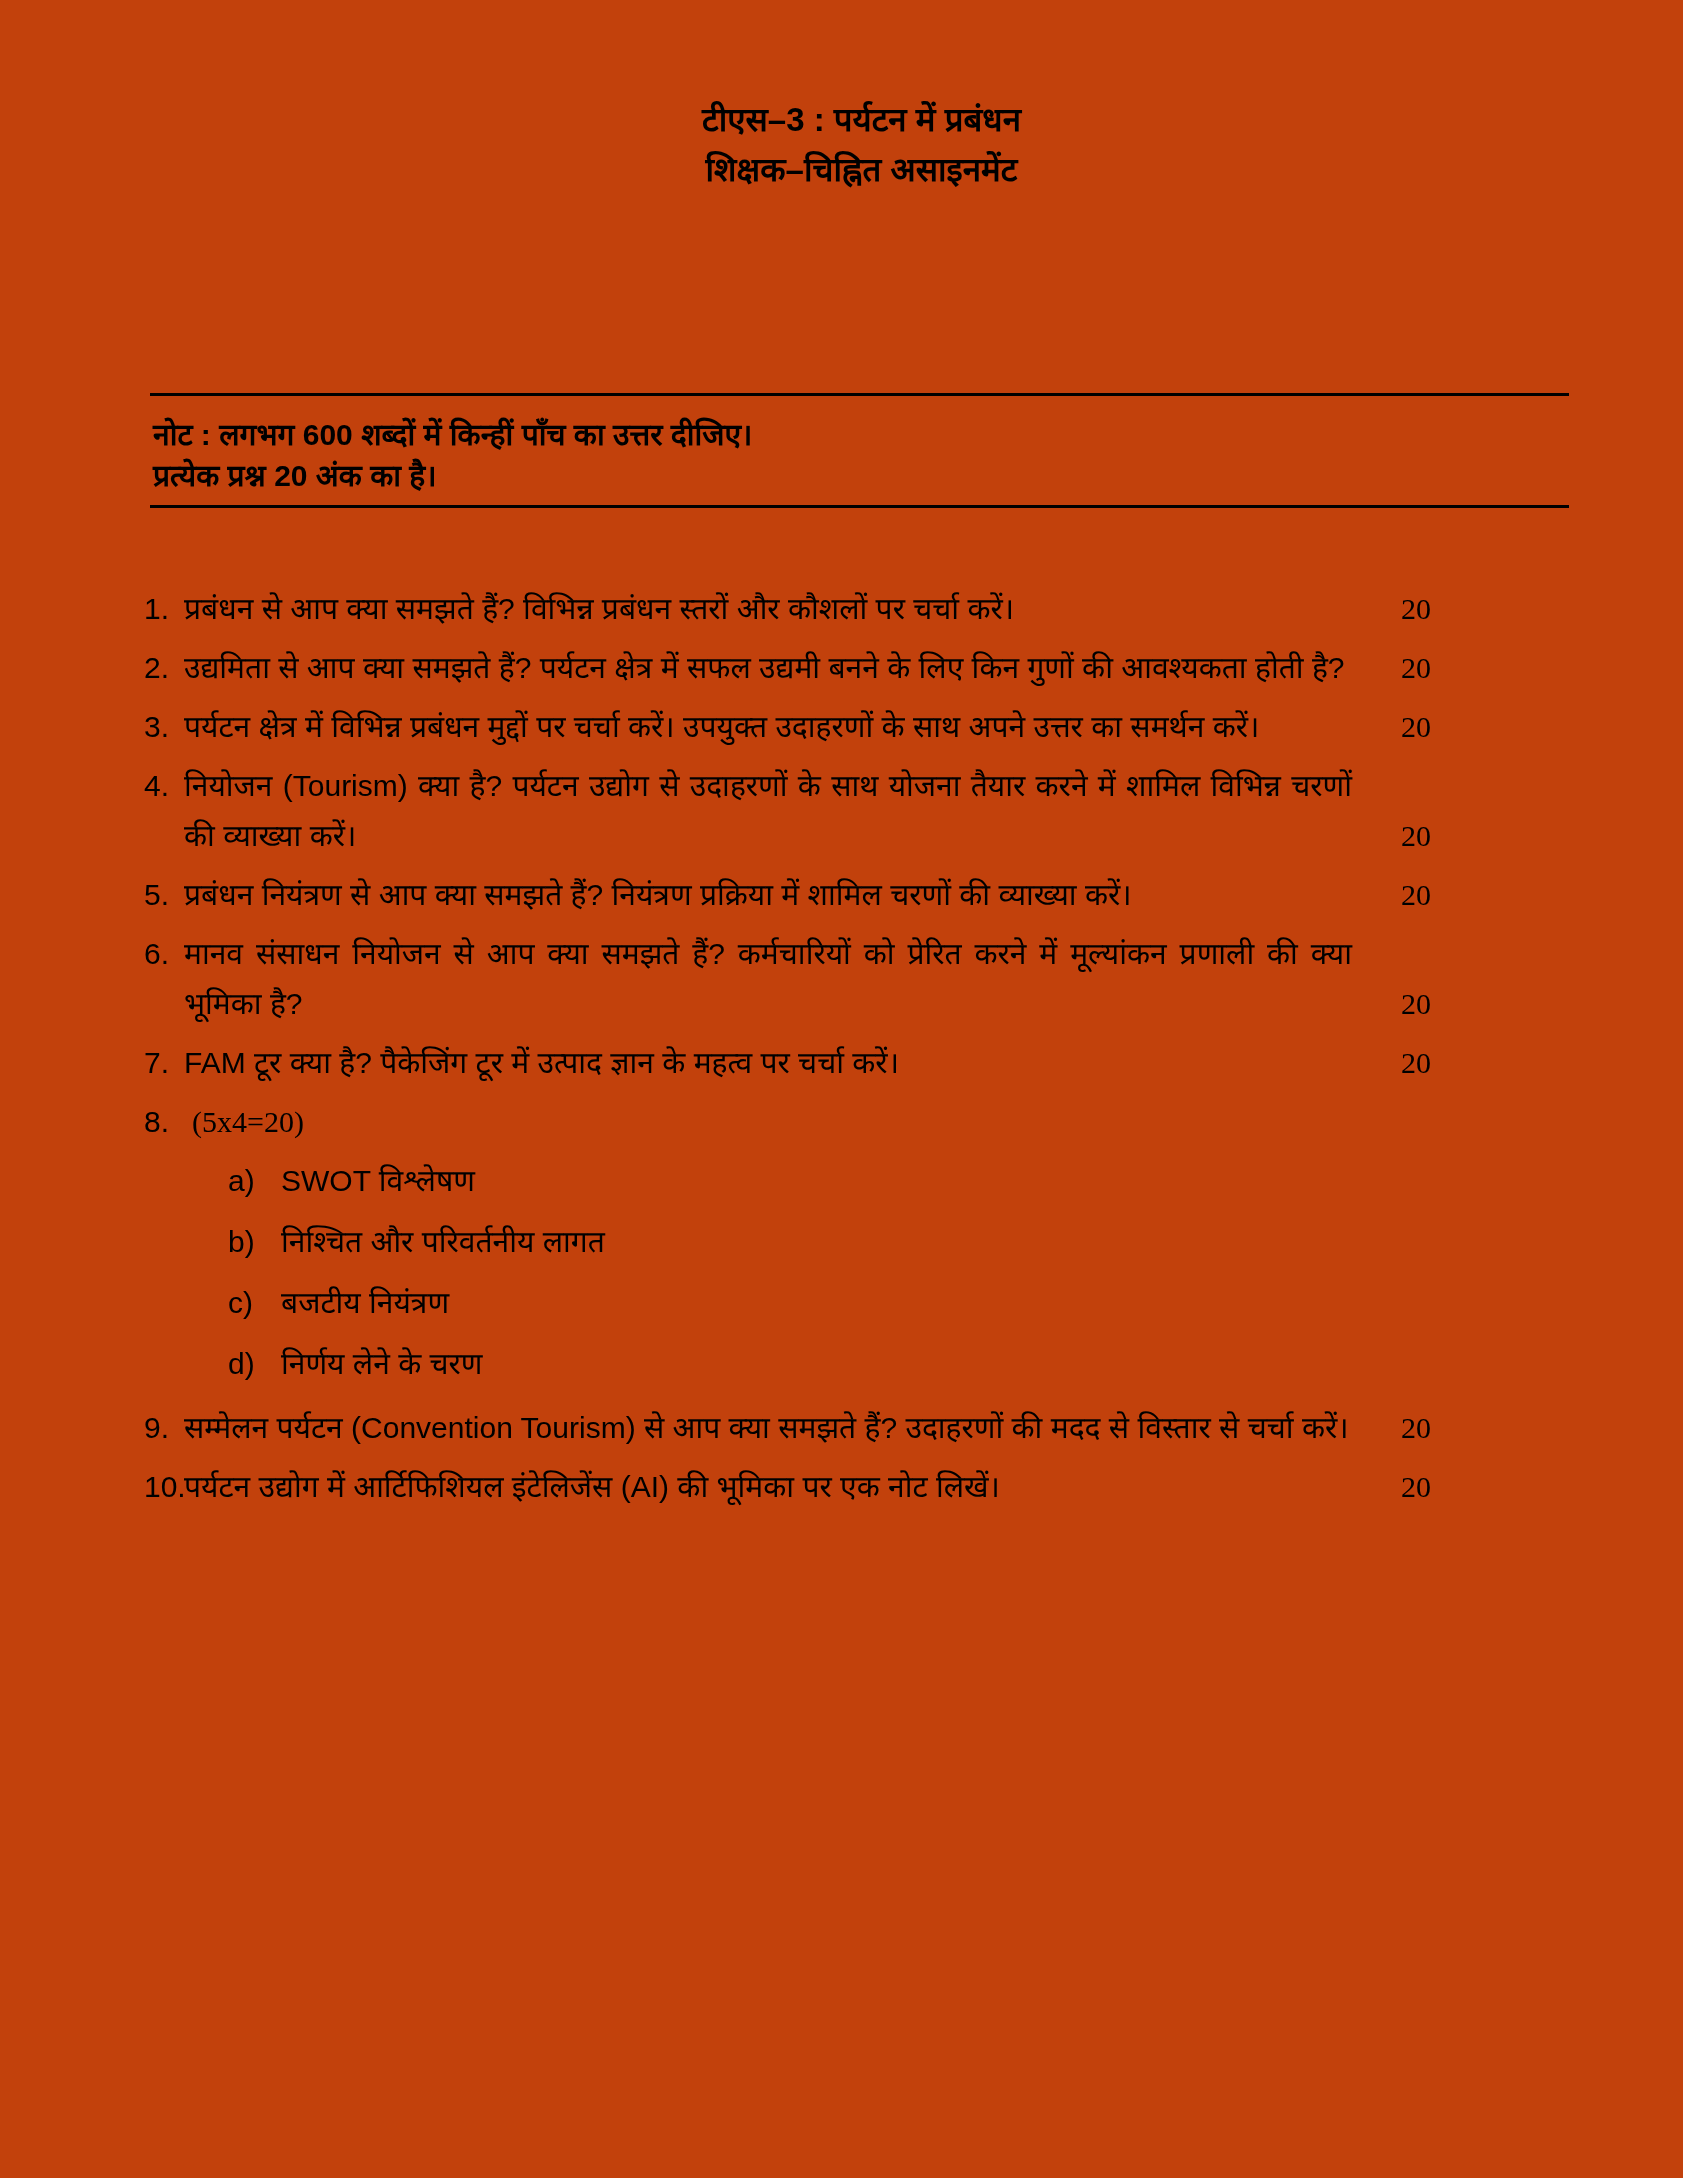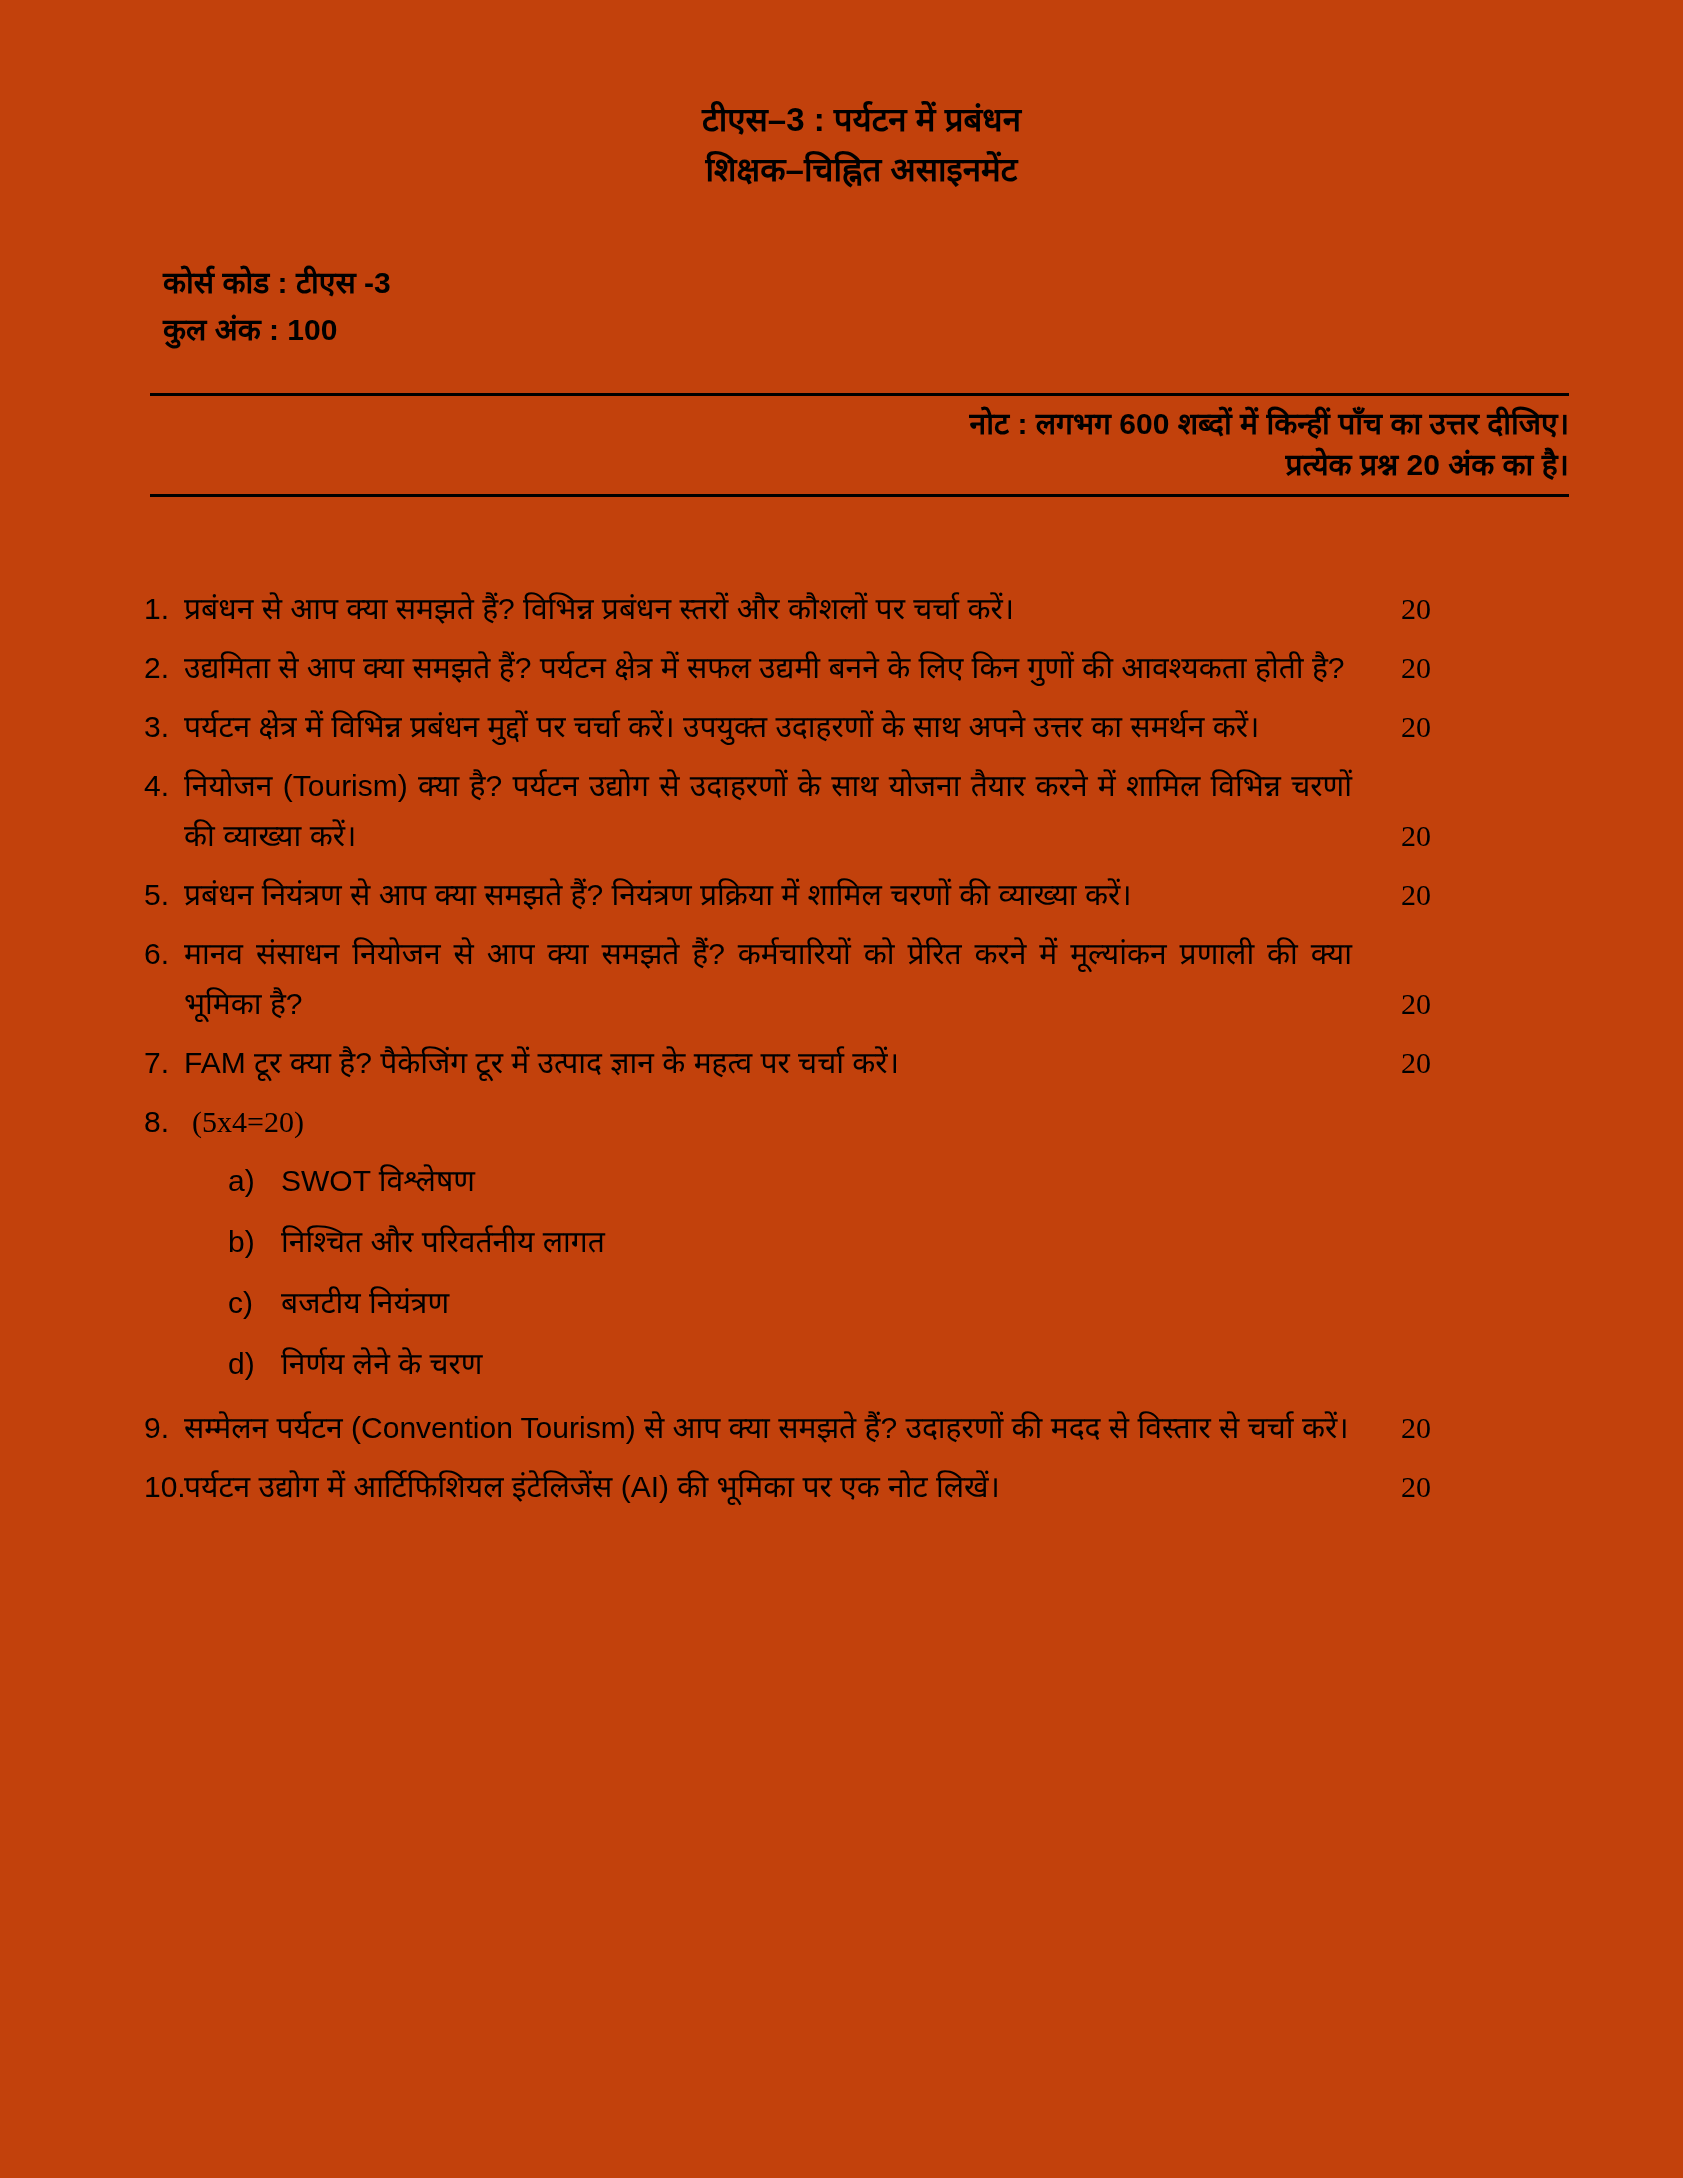--- a/index.html
+++ b/index.html
@@ -42,25 +42,24 @@
     font-size: 30px;
     line-height: 47px;
   }
   .note-box {
     position: absolute;
     top: 393px;
     left: 150px;
     width: 1416px;
     border-top: 3px solid #000;
     border-bottom: 3px solid #000;
-    padding: 7px 0 9px 3px;
+    padding: 18px 0 9px 3px;
     font-weight: 700;
     font-size: 30px;
     line-height: 41px;
-    text-align: right;
   }
   .questions {
     position: absolute;
     top: 584px;
     left: 144px;
     width: 1287px;
     font-size: 30px;
   }
   .q {
     display: flex;
@@ -100,24 +99,20 @@
 </head>
 <body>
 
 <div class="page">
 
   <div class="title-block">
     <div>टीएस–3 : पर्यटन में प्रबंधन</div>
     <div>शिक्षक–चिह्नित असाइनमेंट</div>
   </div>
 
-  <div class="header-left">
-    <div>कोर्स कोड : टीएस -3</div>
-    <div>कुल अंक : 100</div>
-  </div>
 
 
   <div class="note-box">
     <div>नोट : लगभग 600 शब्दों में किन्हीं पाँच का उत्तर दीजिए।</div>
     <div>प्रत्येक प्रश्न 20 अंक का है।</div>
   </div>
 
   <div class="questions">
 
     <div class="q">

